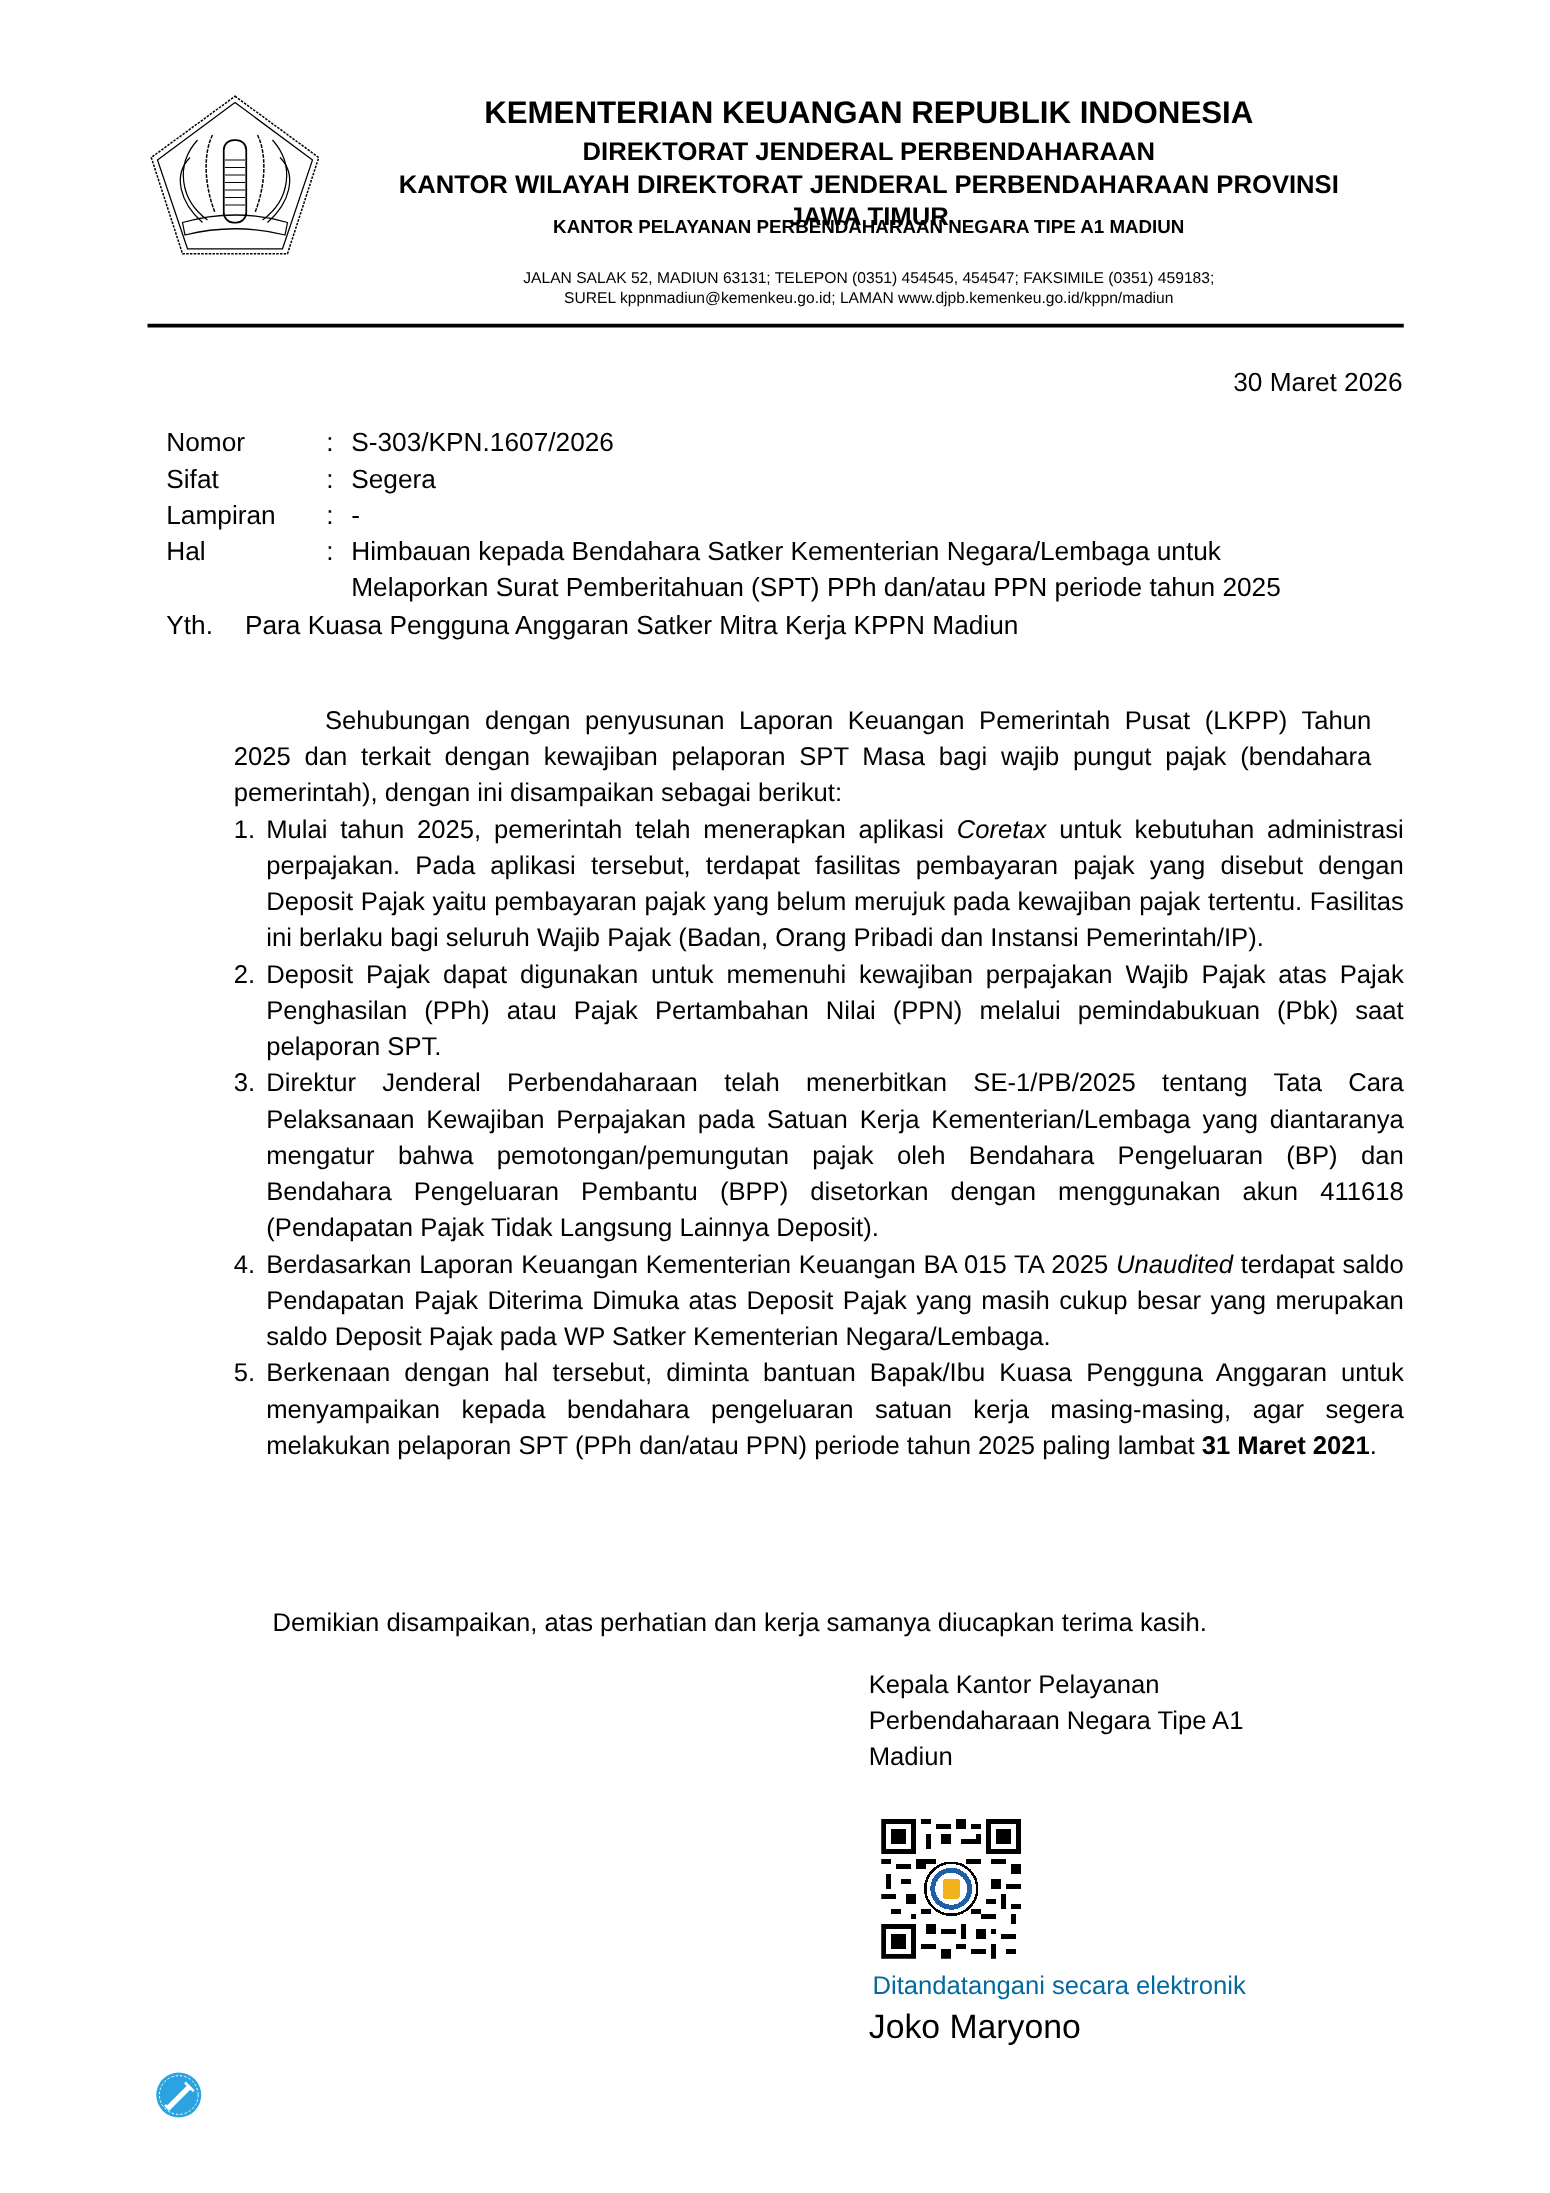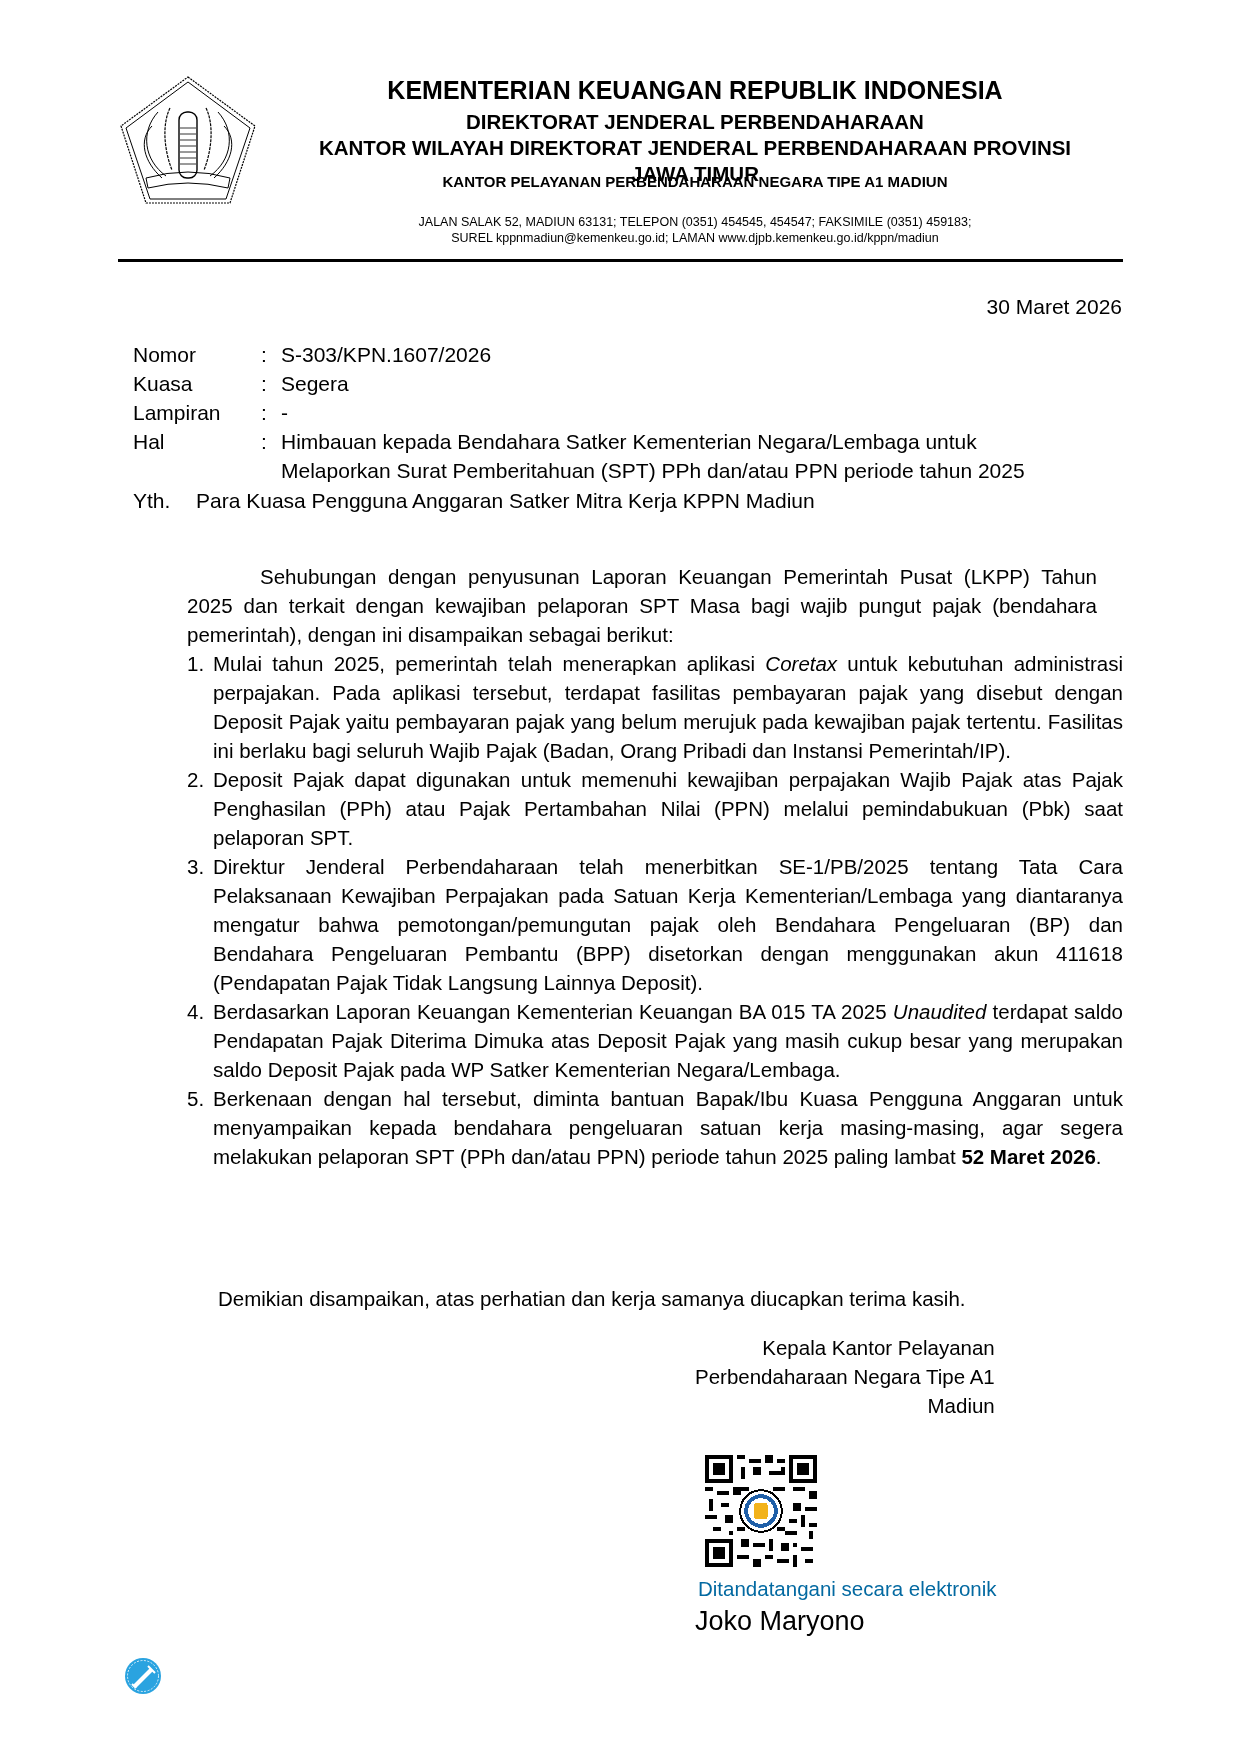--- a/index.html
+++ b/index.html
@@ -33,21 +33,21 @@
   
   .para { left: 187px; width: 910px; font-size: 20.5px; line-height: 29px; text-align: justify; }
   .intro { top: 562px; text-indent: 73px; }
   ol.points { left: 187px; top: 649px; width: 910px; margin: 0; padding: 0 0 0 26px;
               font-size: 20.5px; line-height: 29px; text-align: justify; list-style: none; counter-reset: n; }
   ol.points li { position: relative; margin: 0; padding: 0; }
   ol.points li .num { position: absolute; left: -26px; top: 0; }
   .closing { left: 218px; top: 1287px; font-size: 20.5px; }
 
   
-  .sig { left: 695px; font-size: 20.5px; line-height: 29px; text-align: right; }
+  .sig { left: 695px; font-size: 20.5px; line-height: 29px; }
   .sig-title { top: 1333px; }
   .qr { left: 705px; top: 1455px; width: 112px; height: 112px; }
   .esign { left: 698px; top: 1577px; font-size: 20.5px; color: #0369a1; }
   .signer { left: 695px; top: 1606px; font-size: 27px; }
 
   .bsre { left: 124px; top: 1657px; width: 38px; height: 38px; }
 </style>
 </head>
 <body>
 
@@ -82,21 +82,21 @@
 <div class="abs addr addr1">JALAN SALAK 52, MADIUN 63131; TELEPON (0351) 454545, 454547; FAKSIMILE (0351) 459183;</div>
 <div class="abs addr addr2">SUREL kppnmadiun@kemenkeu.go.id; LAMAN www.djpb.kemenkeu.go.id/kppn/madiun</div>
 <div class="abs rule"></div>
 
 <div class="abs date">30 Maret 2026</div>
 
 <div class="abs meta meta-label" style="top:292px">Nomor</div>
 <div class="abs meta meta-colon" style="top:292px">:</div>
 <div class="abs meta meta-value" style="top:292px">S-303/KPN.1607/2026</div>
 
-<div class="abs meta meta-label" style="top:321px">Kuasa</div>
+<div class="abs meta meta-label" style="top:321px">Sifat</div>
 <div class="abs meta meta-colon" style="top:321px">:</div>
 <div class="abs meta meta-value" style="top:321px">Segera</div>
 
 <div class="abs meta meta-label" style="top:350px">Lampiran</div>
 <div class="abs meta meta-colon" style="top:350px">:</div>
 <div class="abs meta meta-value" style="top:350px">-</div>
 
 <div class="abs meta meta-label" style="top:379px">Hal</div>
 <div class="abs meta meta-colon" style="top:379px">:</div>
 <div class="abs meta meta-value" style="top:379px">Himbauan kepada Bendahara Satker Kementerian Negara/Lembaga untuk</div>
@@ -114,21 +114,21 @@
   <li>
     <span class="num">2.</span><span>Deposit Pajak dapat digunakan untuk memenuhi kewajiban perpajakan Wajib Pajak atas Pajak Penghasilan (PPh) atau Pajak Pertambahan Nilai (PPN) melalui pemindabukuan (Pbk) saat pelaporan SPT.</span>
   </li>
   <li>
     <span class="num">3.</span><span>Direktur Jenderal Perbendaharaan telah menerbitkan SE-1/PB/2025 tentang Tata Cara Pelaksanaan Kewajiban Perpajakan pada Satuan Kerja Kementerian/Lembaga yang diantaranya mengatur bahwa pemotongan/pemungutan pajak oleh Bendahara Pengeluaran (BP) dan Bendahara Pengeluaran Pembantu (BPP) disetorkan dengan menggunakan akun 411618 (Pendapatan Pajak Tidak Langsung Lainnya Deposit).</span>
   </li>
   <li>
     <span class="num">4.</span><span>Berdasarkan Laporan Keuangan Kementerian Keuangan BA 015 TA 2025 </span><i>Unaudited</i><span> terdapat saldo Pendapatan Pajak Diterima Dimuka atas Deposit Pajak yang masih cukup besar yang merupakan saldo Deposit Pajak pada WP Satker Kementerian Negara/Lembaga.</span>
   </li>
   <li>
-    <span class="num">5.</span><span>Berkenaan dengan hal tersebut, diminta bantuan Bapak/Ibu Kuasa Pengguna Anggaran untuk menyampaikan kepada bendahara pengeluaran satuan kerja masing-masing, agar segera melakukan pelaporan SPT (PPh dan/atau PPN) periode tahun 2025 paling lambat </span><b>52 Maret 2026</b><span>.</span>
+    <span class="num">5.</span><span>Berkenaan dengan hal tersebut, diminta bantuan Bapak/Ibu Kuasa Pengguna Anggaran untuk menyampaikan kepada bendahara pengeluaran satuan kerja masing-masing, agar segera melakukan pelaporan SPT (PPh dan/atau PPN) periode tahun 2025 paling lambat </span><b>31 Maret 2021</b><span>.</span>
   </li>
 </ol>
 
 <div class="abs closing">Demikian disampaikan, atas perhatian dan kerja samanya diucapkan terima kasih.</div>
 
 <div class="abs sig sig-title">
   <div>Kepala Kantor Pelayanan</div>
   <div>Perbendaharaan Negara Tipe A1</div>
   <div>Madiun</div>
 </div>

